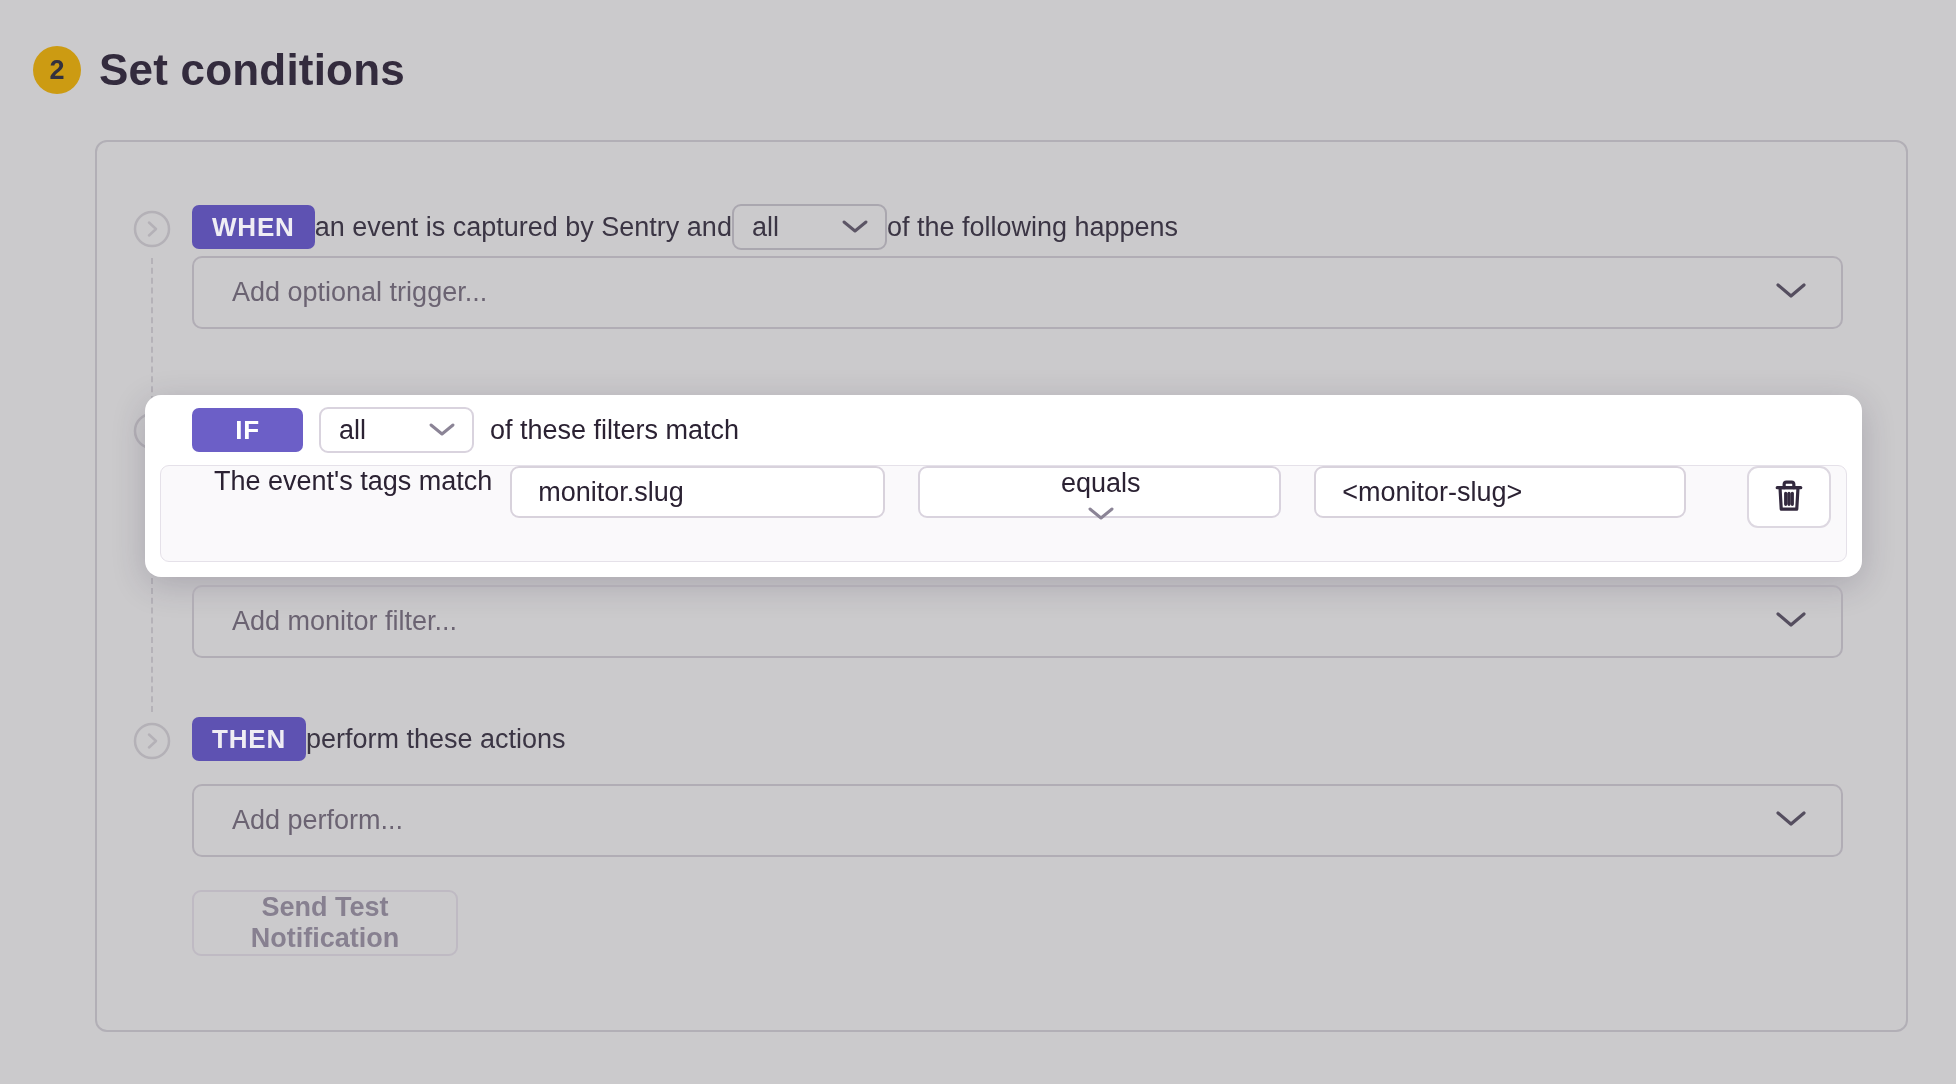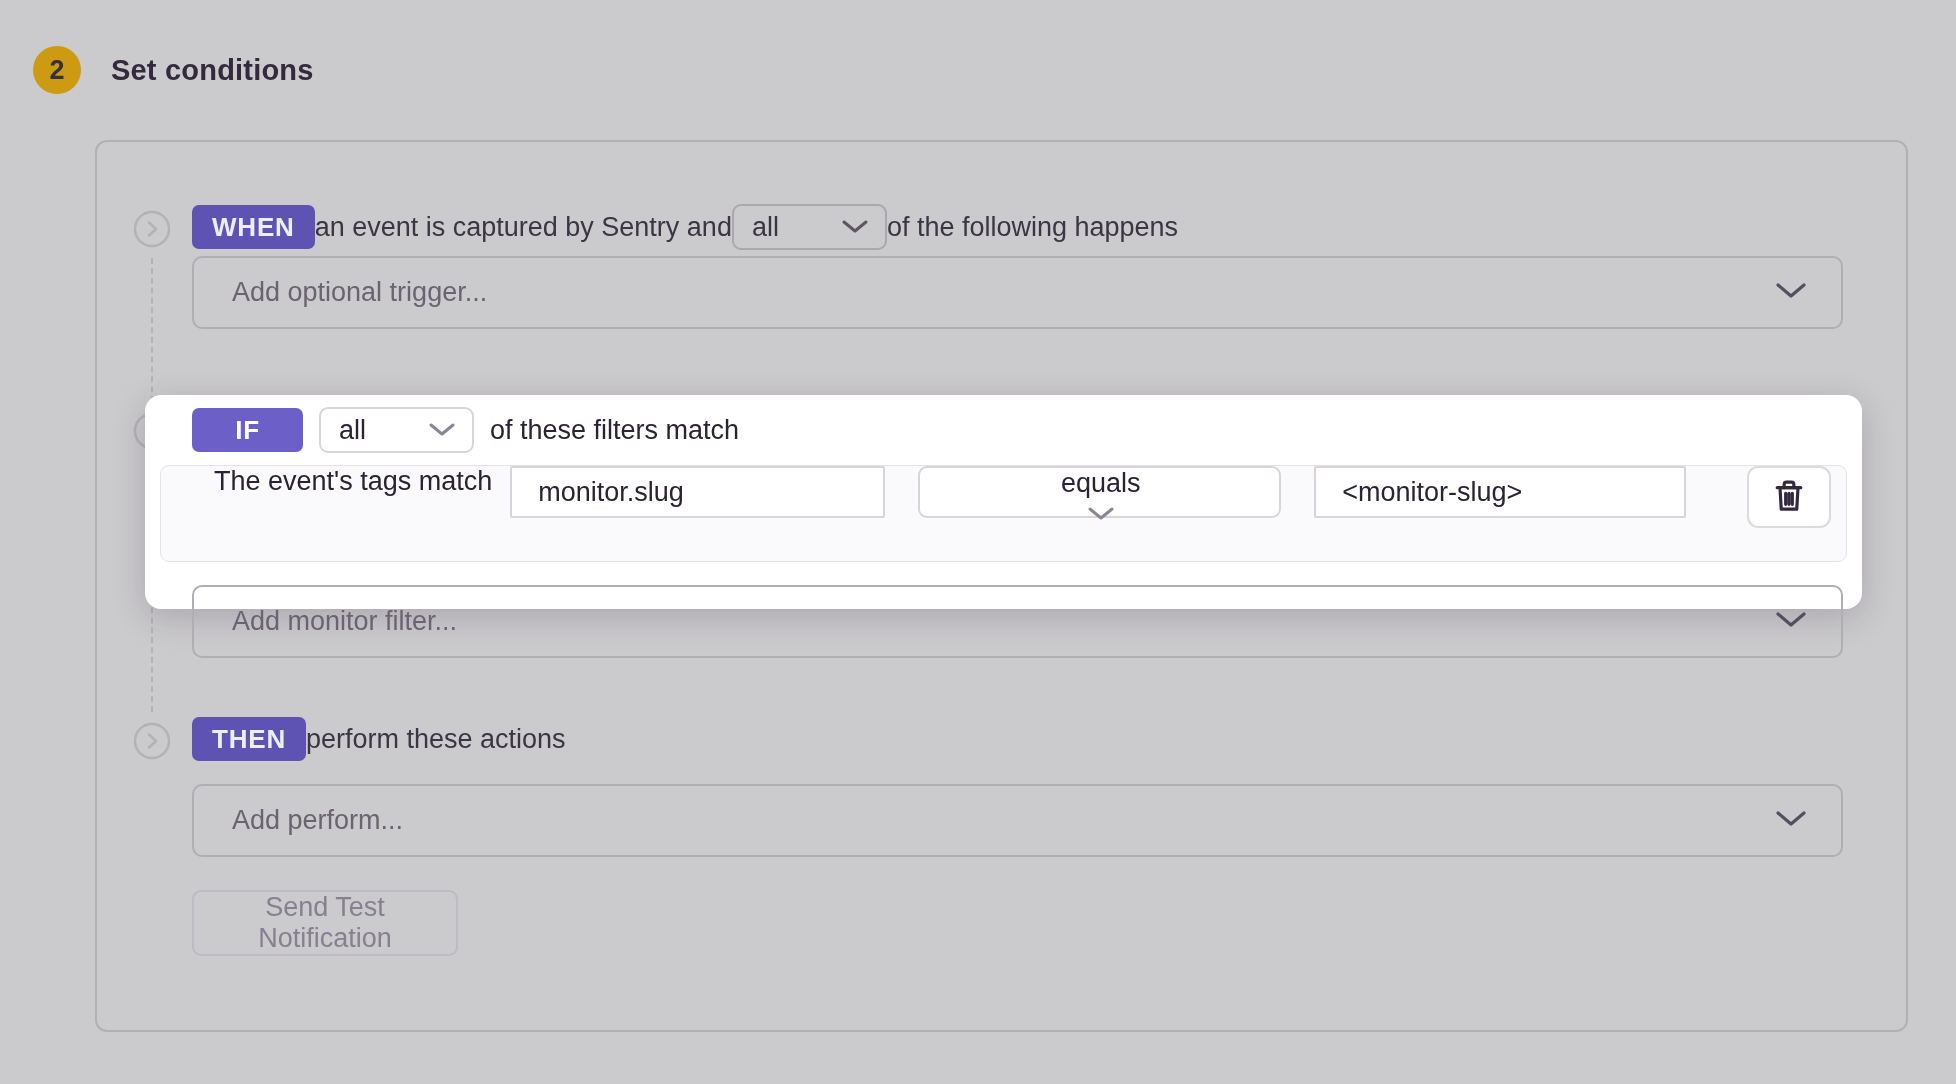--- a/index.html
+++ b/index.html
@@ -3,22 +3,22 @@
 <meta charset="utf-8">
 <style>
   html,body{margin:0;padding:0;}
   body{background:#cbcacc;font-family:"Liberation Sans","DejaVu Sans",sans-serif;}
   .page{position:relative;width:1956px;height:1084px;background:#cbcacc;overflow:hidden;color:#3a3142;}
 
   
   .step-circle{position:absolute;left:33px;top:46px;width:48px;height:48px;border-radius:50%;
     background:#cc9b12;display:flex;align-items:center;justify-content:center;
     font-size:27px;font-weight:bold;color:#33313e;}
-  .step-title{position:absolute;left:111px;top:44px;height:52px;line-height:52px;
-    font-size:29px;font-weight:bold;color:#332b3d;letter-spacing:.2px;}
+  .step-title{position:absolute;left:99px;top:44px;height:52px;line-height:52px;
+    font-size:44px;font-weight:bold;color:#332b3d;letter-spacing:.2px;}
 
   
   .panel{position:absolute;left:95px;top:140px;width:1809px;height:888px;
     border:2px solid #b2afb6;border-radius:12px;}
 
   
   .marker{position:absolute;width:38px;height:38px;}
   .marker svg{display:block;width:38px;height:38px;}
   .dash-line{position:absolute;width:0;border-left:2px dashed #b5b2b8;}
 
@@ -36,40 +36,40 @@
   .select--light{width:155px;border:2px solid #d9d3de;background:#fff;color:#2b2233;}
   .select svg{flex:0 0 auto;}
 
   
   .placeholder-box{position:absolute;left:192px;width:1651px;height:73px;box-sizing:border-box;
     border:2px solid #b1adb5;border-radius:10px;display:flex;align-items:center;
     padding:0 34px 0 38px;font-size:27px;color:#6b6372;cursor:pointer;}
   .placeholder-box .spacer{flex:1;}
 
   
-  .if-card{position:absolute;left:145px;top:395px;width:1717px;height:214px;background:#ffffff;
+  .if-card{position:absolute;left:145px;top:395px;width:1717px;height:182px;background:#ffffff;
     border-radius:16px;box-shadow:0 8px 34px rgba(42,32,62,.20);}
   .if-head{position:absolute;left:47px;top:12px;display:flex;align-items:center;gap:16px;height:46px;font-size:27px;}
   .if-head .row-text{color:#2b2233;}
   .sub-panel{position:absolute;left:15px;top:70px;width:1687px;height:97px;box-sizing:border-box;
     background:#faf9fb;border:1px solid #e5e1e9;border-radius:9px;
     display:flex;align-items:flex-start;padding:0 15px 0 53px;}
   .sub-panel .label{font-size:27px;color:#2b2233;white-space:nowrap;margin-right:18px;}
-  .text-input{box-sizing:border-box;height:52px;border:2px solid #d8d2dc;border-radius:2px;background:#fff;
+  .text-input{box-sizing:border-box;height:52px;border:2px solid #d8d2dc;border-radius:9px;background:#fff;
     font-size:27px;color:#2b2233;font-family:"Liberation Sans","DejaVu Sans",sans-serif;padding:0 26px;outline:none;}
   .input-key{width:375px;}
   .select-match{width:363px;height:52px;margin-left:33px;flex-direction:column;}
   .input-value{width:372px;margin-left:33px;}
   .trash-btn{box-sizing:border-box;width:84px;height:62px;border:2px solid #ddd8e1;border-radius:11px;
     background:#fff;display:flex;align-items:center;justify-content:center;cursor:pointer;}
 
   
   .test-btn{position:absolute;left:192px;top:890px;width:266px;height:66px;box-sizing:border-box;
     border:2px solid #bfbac3;border-radius:9px;background:transparent;
-    font-size:27px;font-weight:normal;color:#878090;font-family:"Liberation Sans","DejaVu Sans",sans-serif;
+    font-size:27px;font-weight:bold;color:#878090;font-family:"Liberation Sans","DejaVu Sans",sans-serif;
     display:flex;align-items:center;justify-content:center;}
 </style>
 </head>
 <body>
 
 <div class="page">
 
   <div class="step-circle">
     <span>2</span>
   </div>

